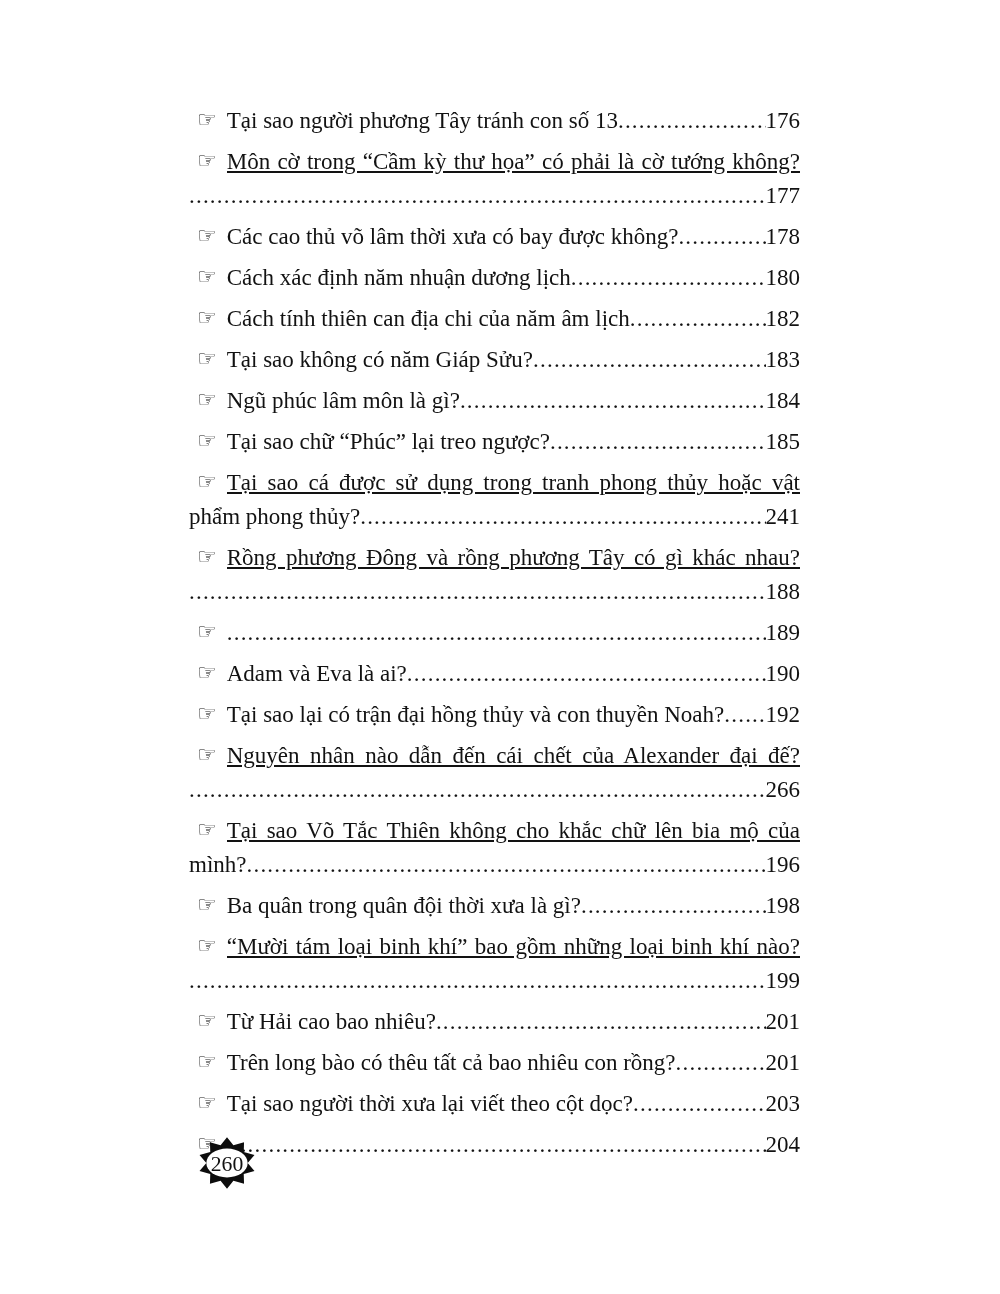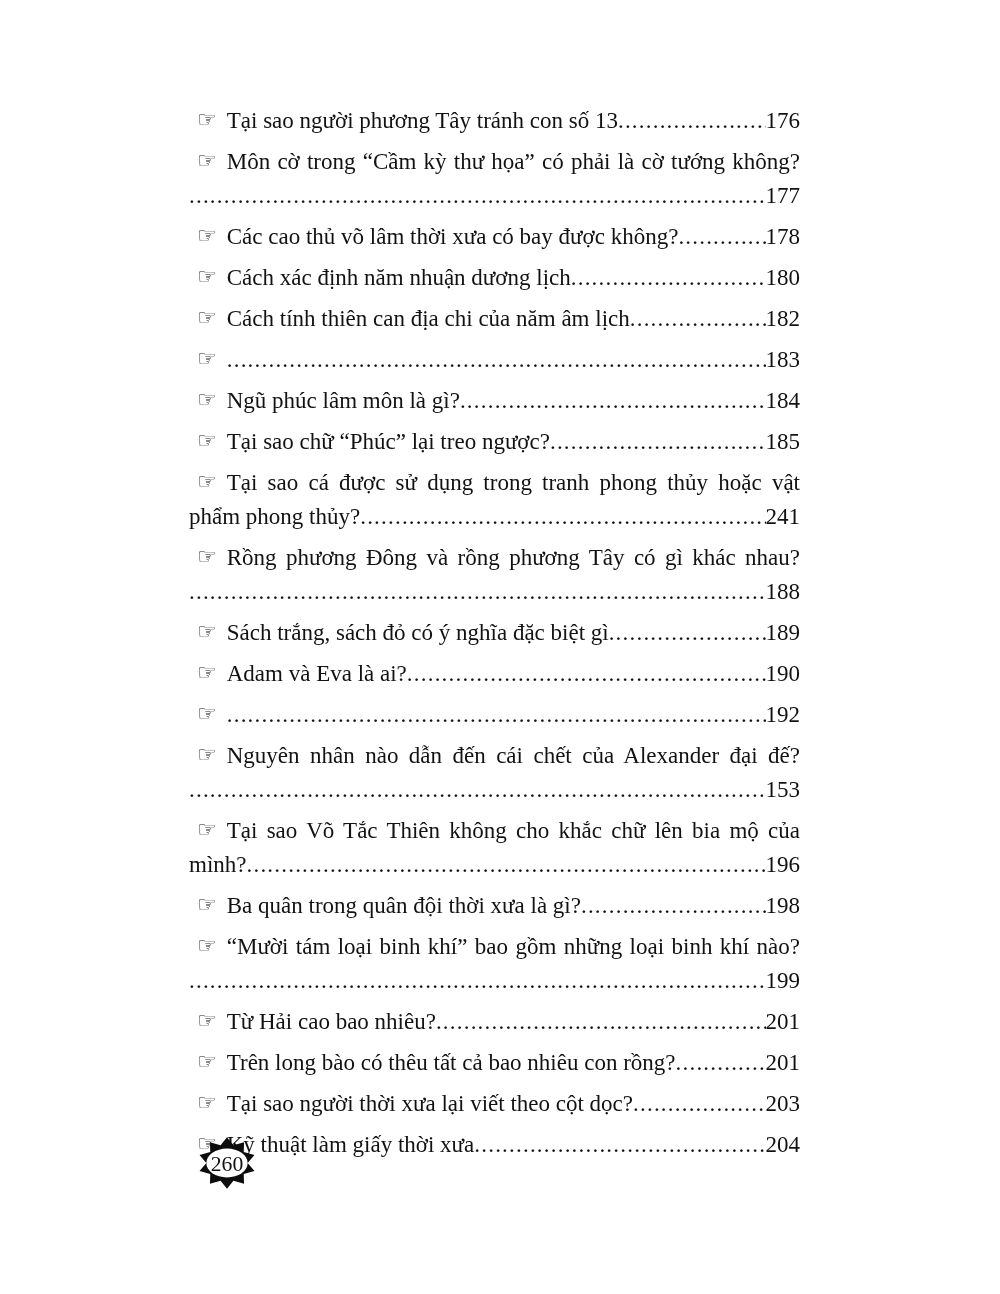--- a/index.html
+++ b/index.html
@@ -39,20 +39,21 @@
     top: -1px;
   }
   .text { flex: 0 1 auto; white-space: pre; }
   .text.stretch {
     flex: 1 1 auto;
     white-space: normal;
     text-align: justify;
     text-align-last: justify;
     overflow: hidden;
     max-height: 34px;
+    text-decoration: underline;
   }
   .leader {
     flex: 1 1 auto;
     min-width: 0;
     overflow: hidden;
     white-space: nowrap;
     letter-spacing: 1.2px;
   }
   .leader::after {
     content: "..........................................................................................................................................................";
@@ -113,20 +114,21 @@
         <div class="line indent">
           <span class="hand">☞</span>
           <span class="text">Cách tính thiên can địa chi của năm âm lịch</span>
           <span class="leader"></span>
           <span class="pagenum">182</span>
         </div>
       </div>
       <div class="entry">
         <div class="line indent">
           <span class="hand">☞</span>
+          <span class="text">Tại sao không có năm Giáp Sửu?</span>
           <span class="leader"></span>
           <span class="pagenum">183</span>
         </div>
       </div>
       <div class="entry">
         <div class="line indent">
           <span class="hand">☞</span>
           <span class="text">Ngũ phúc lâm môn là gì?</span>
           <span class="leader"></span>
           <span class="pagenum">184</span>
@@ -157,48 +159,48 @@
           <span class="text stretch">Rồng phương Đông và rồng phương Tây có gì khác nhau?</span>
         </div>
         <div class="line">
           <span class="leader"></span>
           <span class="pagenum">188</span>
         </div>
       </div>
       <div class="entry">
         <div class="line indent">
           <span class="hand">☞</span>
-          <span class="text">Sách trắng, sách đỏ có ý nghĩa đặc biệt gì</span>
           <span class="leader"></span>
           <span class="pagenum">189</span>
         </div>
       </div>
       <div class="entry">
         <div class="line indent">
           <span class="hand">☞</span>
           <span class="text">Adam và Eva là ai?</span>
           <span class="leader"></span>
           <span class="pagenum">190</span>
         </div>
       </div>
       <div class="entry">
         <div class="line indent">
           <span class="hand">☞</span>
+          <span class="text">Tại sao lại có trận đại hồng thủy và con thuyền Noah?</span>
           <span class="leader"></span>
           <span class="pagenum">192</span>
         </div>
       </div>
       <div class="entry">
         <div class="line indent">
           <span class="hand">☞</span>
           <span class="text stretch">Nguyên nhân nào dẫn đến cái chết của Alexander đại đế?</span>
         </div>
         <div class="line">
           <span class="leader"></span>
-          <span class="pagenum">153</span>
+          <span class="pagenum">266</span>
         </div>
       </div>
       <div class="entry">
         <div class="line indent">
           <span class="hand">☞</span>
           <span class="text stretch">Tại sao Võ Tắc Thiên không cho khắc chữ lên bia mộ của</span>
         </div>
         <div class="line">
           <span class="text">mình?</span>
           <span class="leader"></span>
@@ -243,21 +245,20 @@
         <div class="line indent">
           <span class="hand">☞</span>
           <span class="text">Tại sao người thời xưa lại viết theo cột dọc?</span>
           <span class="leader"></span>
           <span class="pagenum">203</span>
         </div>
       </div>
       <div class="entry">
         <div class="line indent">
           <span class="hand">☞</span>
-          <span class="text">Kỹ thuật làm giấy thời xưa</span>
           <span class="leader"></span>
           <span class="pagenum">204</span>
         </div>
       </div>
     </div>
 
   <div class="badge">
     <svg viewBox="0 0 60 56">
       <polygon points="30,3 36.2,10.9 46.5,7.8 46.2,17.4 56.6,20.3 50,28 56.6,35.7 46.2,38.6 46.5,48.2 36.2,45.1 30,53 23.8,45.1 13.5,48.2 13.8,38.6 3.4,35.7 10,28 3.4,20.3 13.8,17.4 13.5,7.8 23.8,10.9" fill="#0d0d0d"></polygon>
       <ellipse cx="30" cy="28" rx="20" ry="14" fill="#ffffff"></ellipse>

